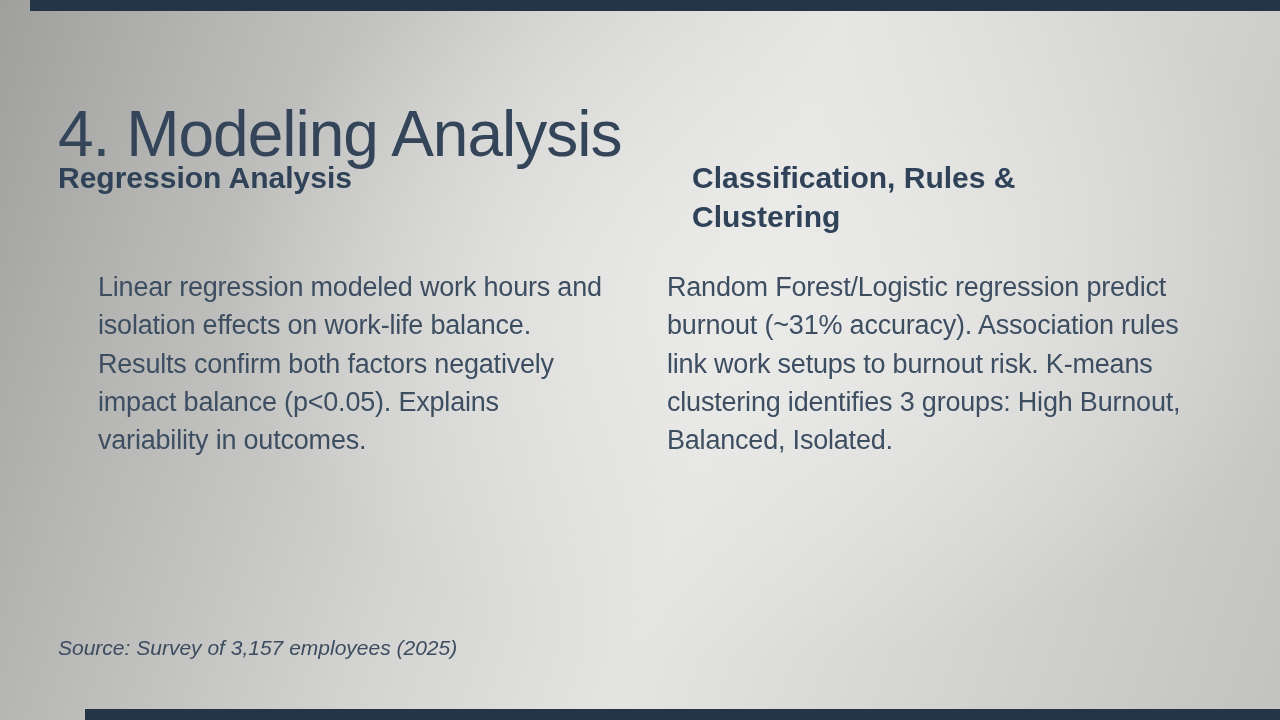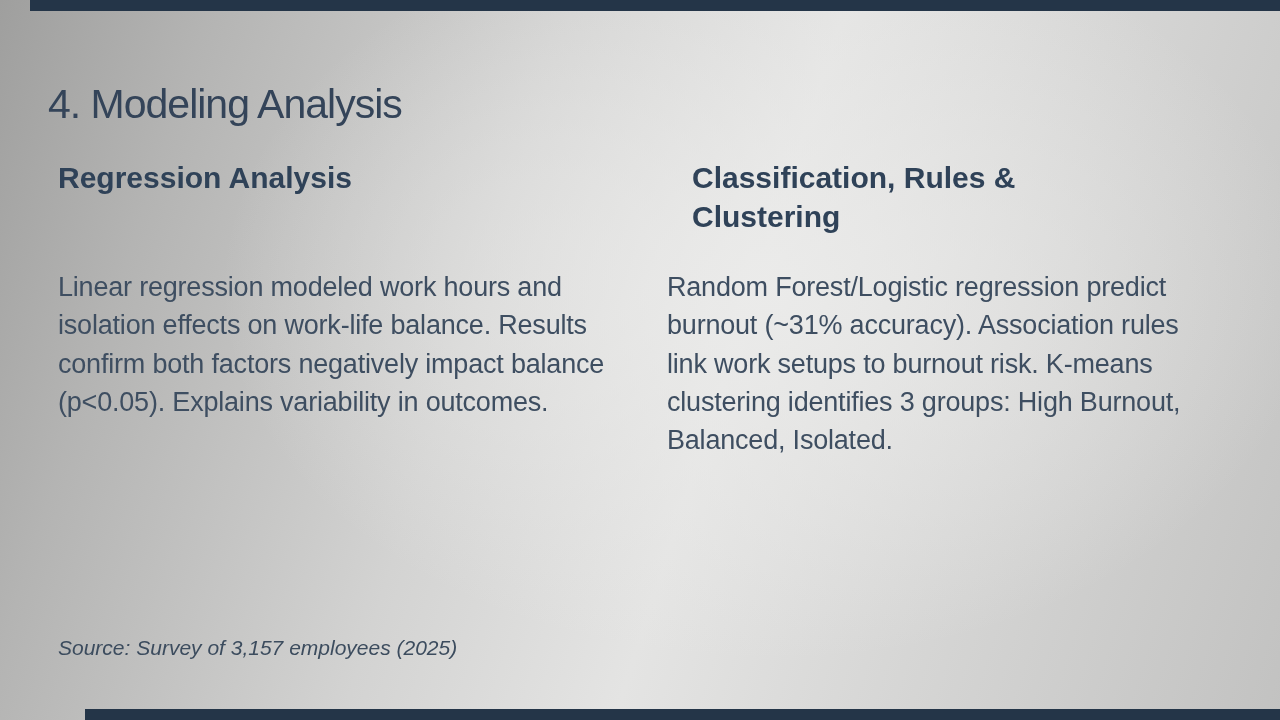--- a/index.html
+++ b/index.html
@@ -21,23 +21,23 @@
   }
   .accent-bar {
     position: absolute;
     height: 11px;
     right: 0;
   }
   .accent-bar.top    { top: 0;    left: 30px; }
   .accent-bar.bottom { bottom: 0; left: 85px; }
   .title {
     position: absolute;
-    left: 48px;
+    left: 58px;
     top: 54px;
-    font-size: 41px;
+    font-size: 64px;
     font-weight: 300;
     letter-spacing: -1px;
     white-space: nowrap;
   }
   .columns {
     position: absolute;
     left: 58px;
     top: 158px;
     right: 66px;
     display: grid;
@@ -71,21 +71,21 @@
 <div class="slide">
 
   <div class="accent-bar top" style="background: rgb(36, 53, 72);"></div>
 
   <h1 class="title" style="color: rgb(52, 68, 89);">4. Modeling Analysis</h1>
 
   <div class="columns">
 
     <div class="column">
       <h2 class="col-heading" style="color: rgb(47, 66, 88);">Regression Analysis</h2>
-      <div class="col-body" style="color: rgb(62, 78, 97);">Linear regression modeled work hours and isolation effects on work-life balance. Results confirm both factors negatively impact balance (p&lt;0.05). Explains variability in outcomes.</div>
+      <div class="col-body" style="color: rgb(62, 78, 97); margin-left: 40px;">Linear regression modeled work hours and isolation effects on work-life balance. Results confirm both factors negatively impact balance (p&lt;0.05). Explains variability in outcomes.</div>
     </div>
 
     <div class="column">
       <h2 class="col-heading" style="color: rgb(47, 66, 88); margin-left: 25px;">Classification, Rules &amp; Clustering</h2>
       <div class="col-body" style="color: rgb(62, 78, 97);">Random Forest/Logistic regression predict burnout (~31% accuracy). Association rules link work setups to burnout risk. K-means clustering identifies 3 groups: High Burnout, Balanced, Isolated.</div>
     </div>
 
   </div>
 
   <div class="source-note" style="color: rgb(60, 76, 94);">Source: Survey of 3,157 employees (2025)</div>

